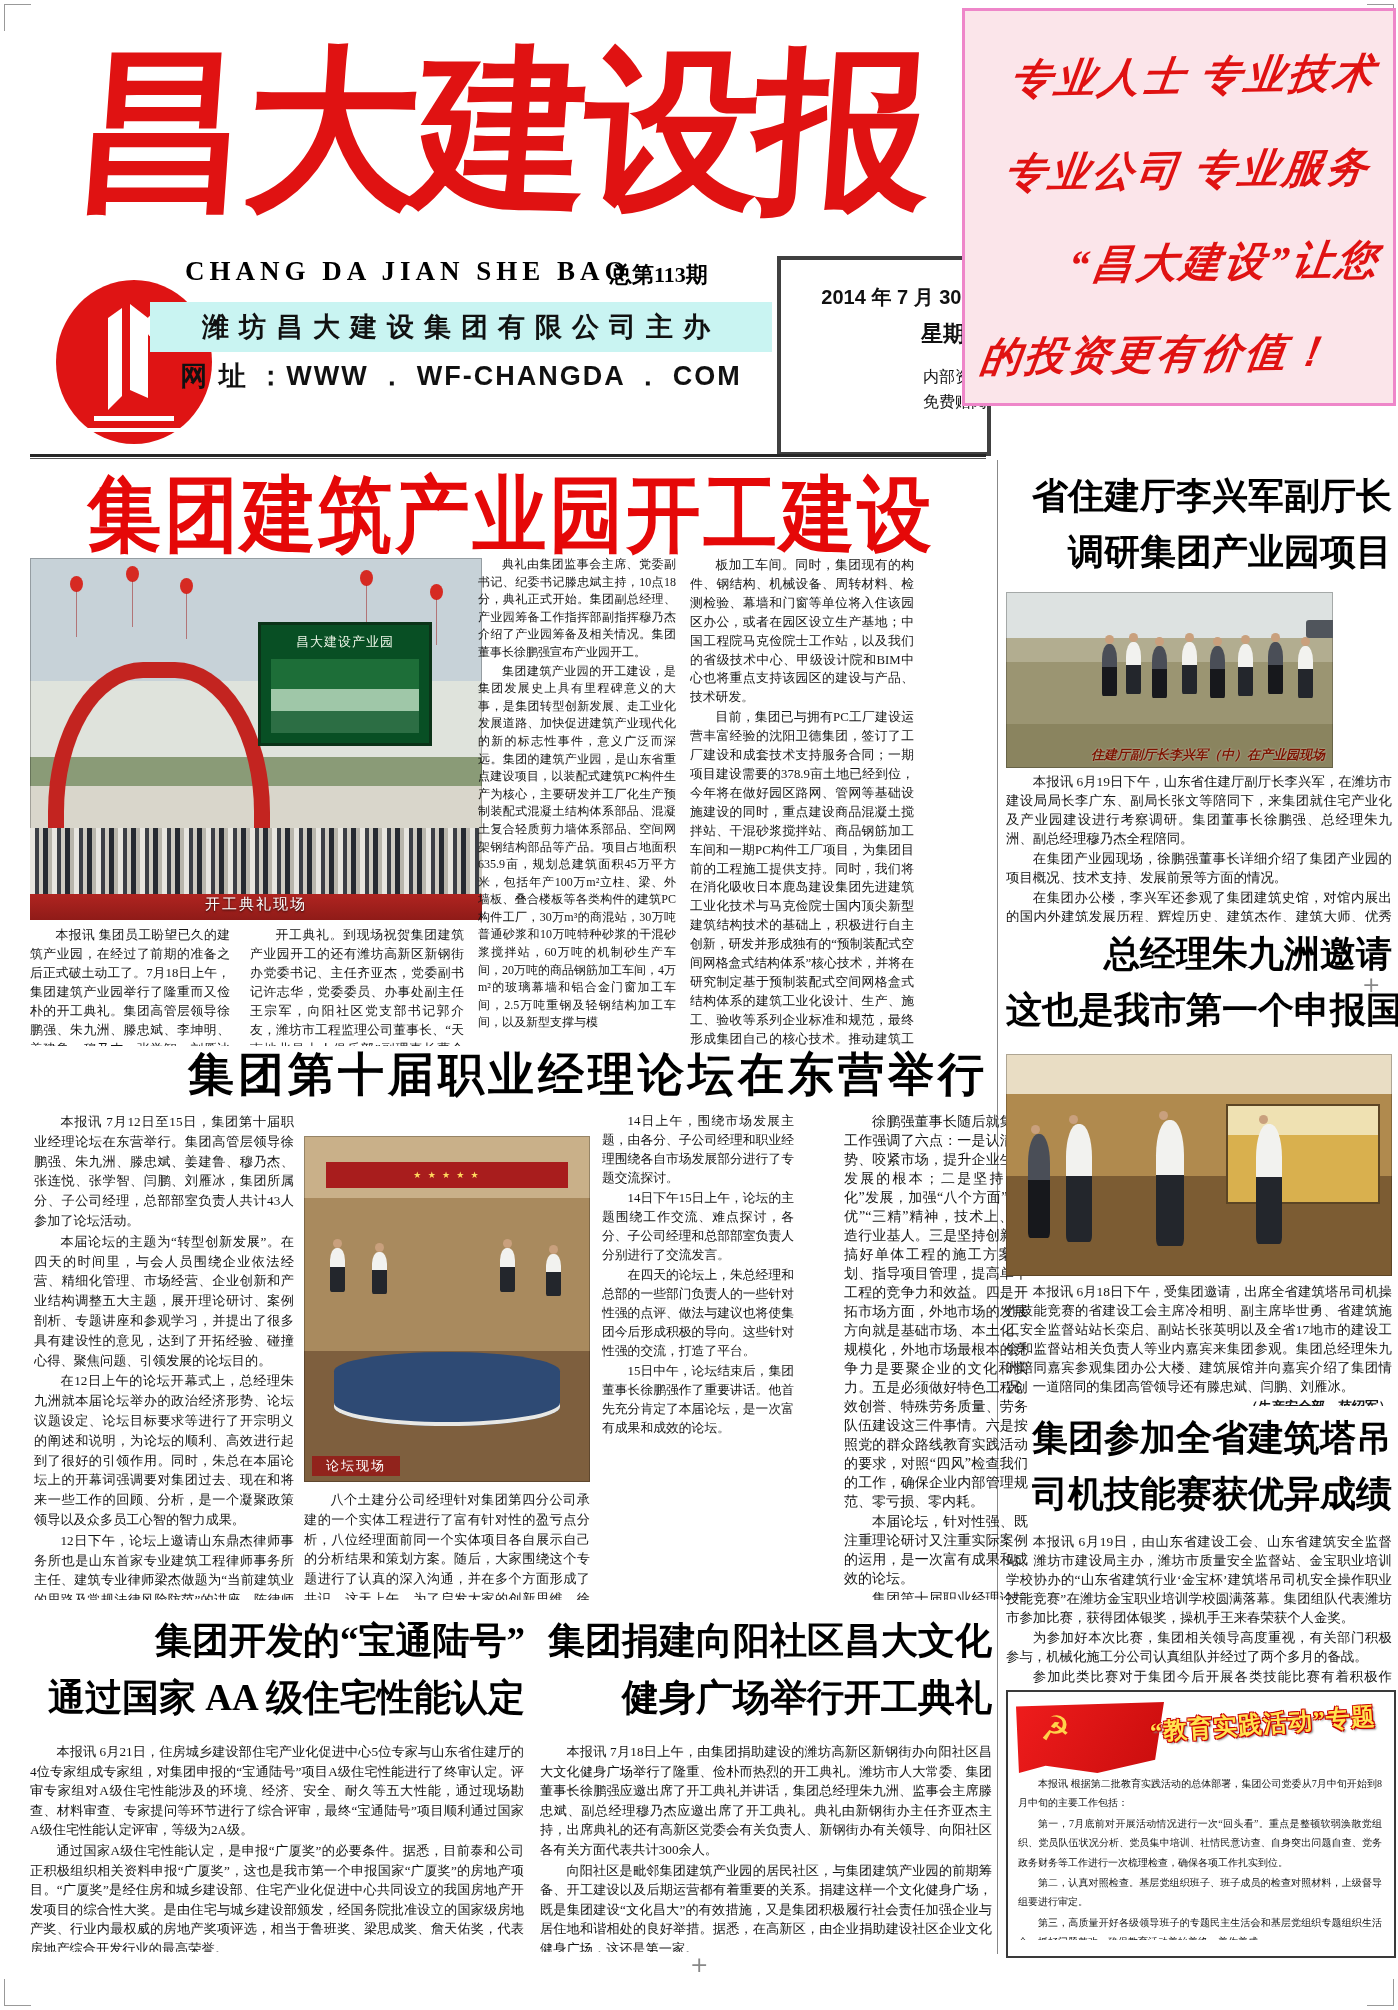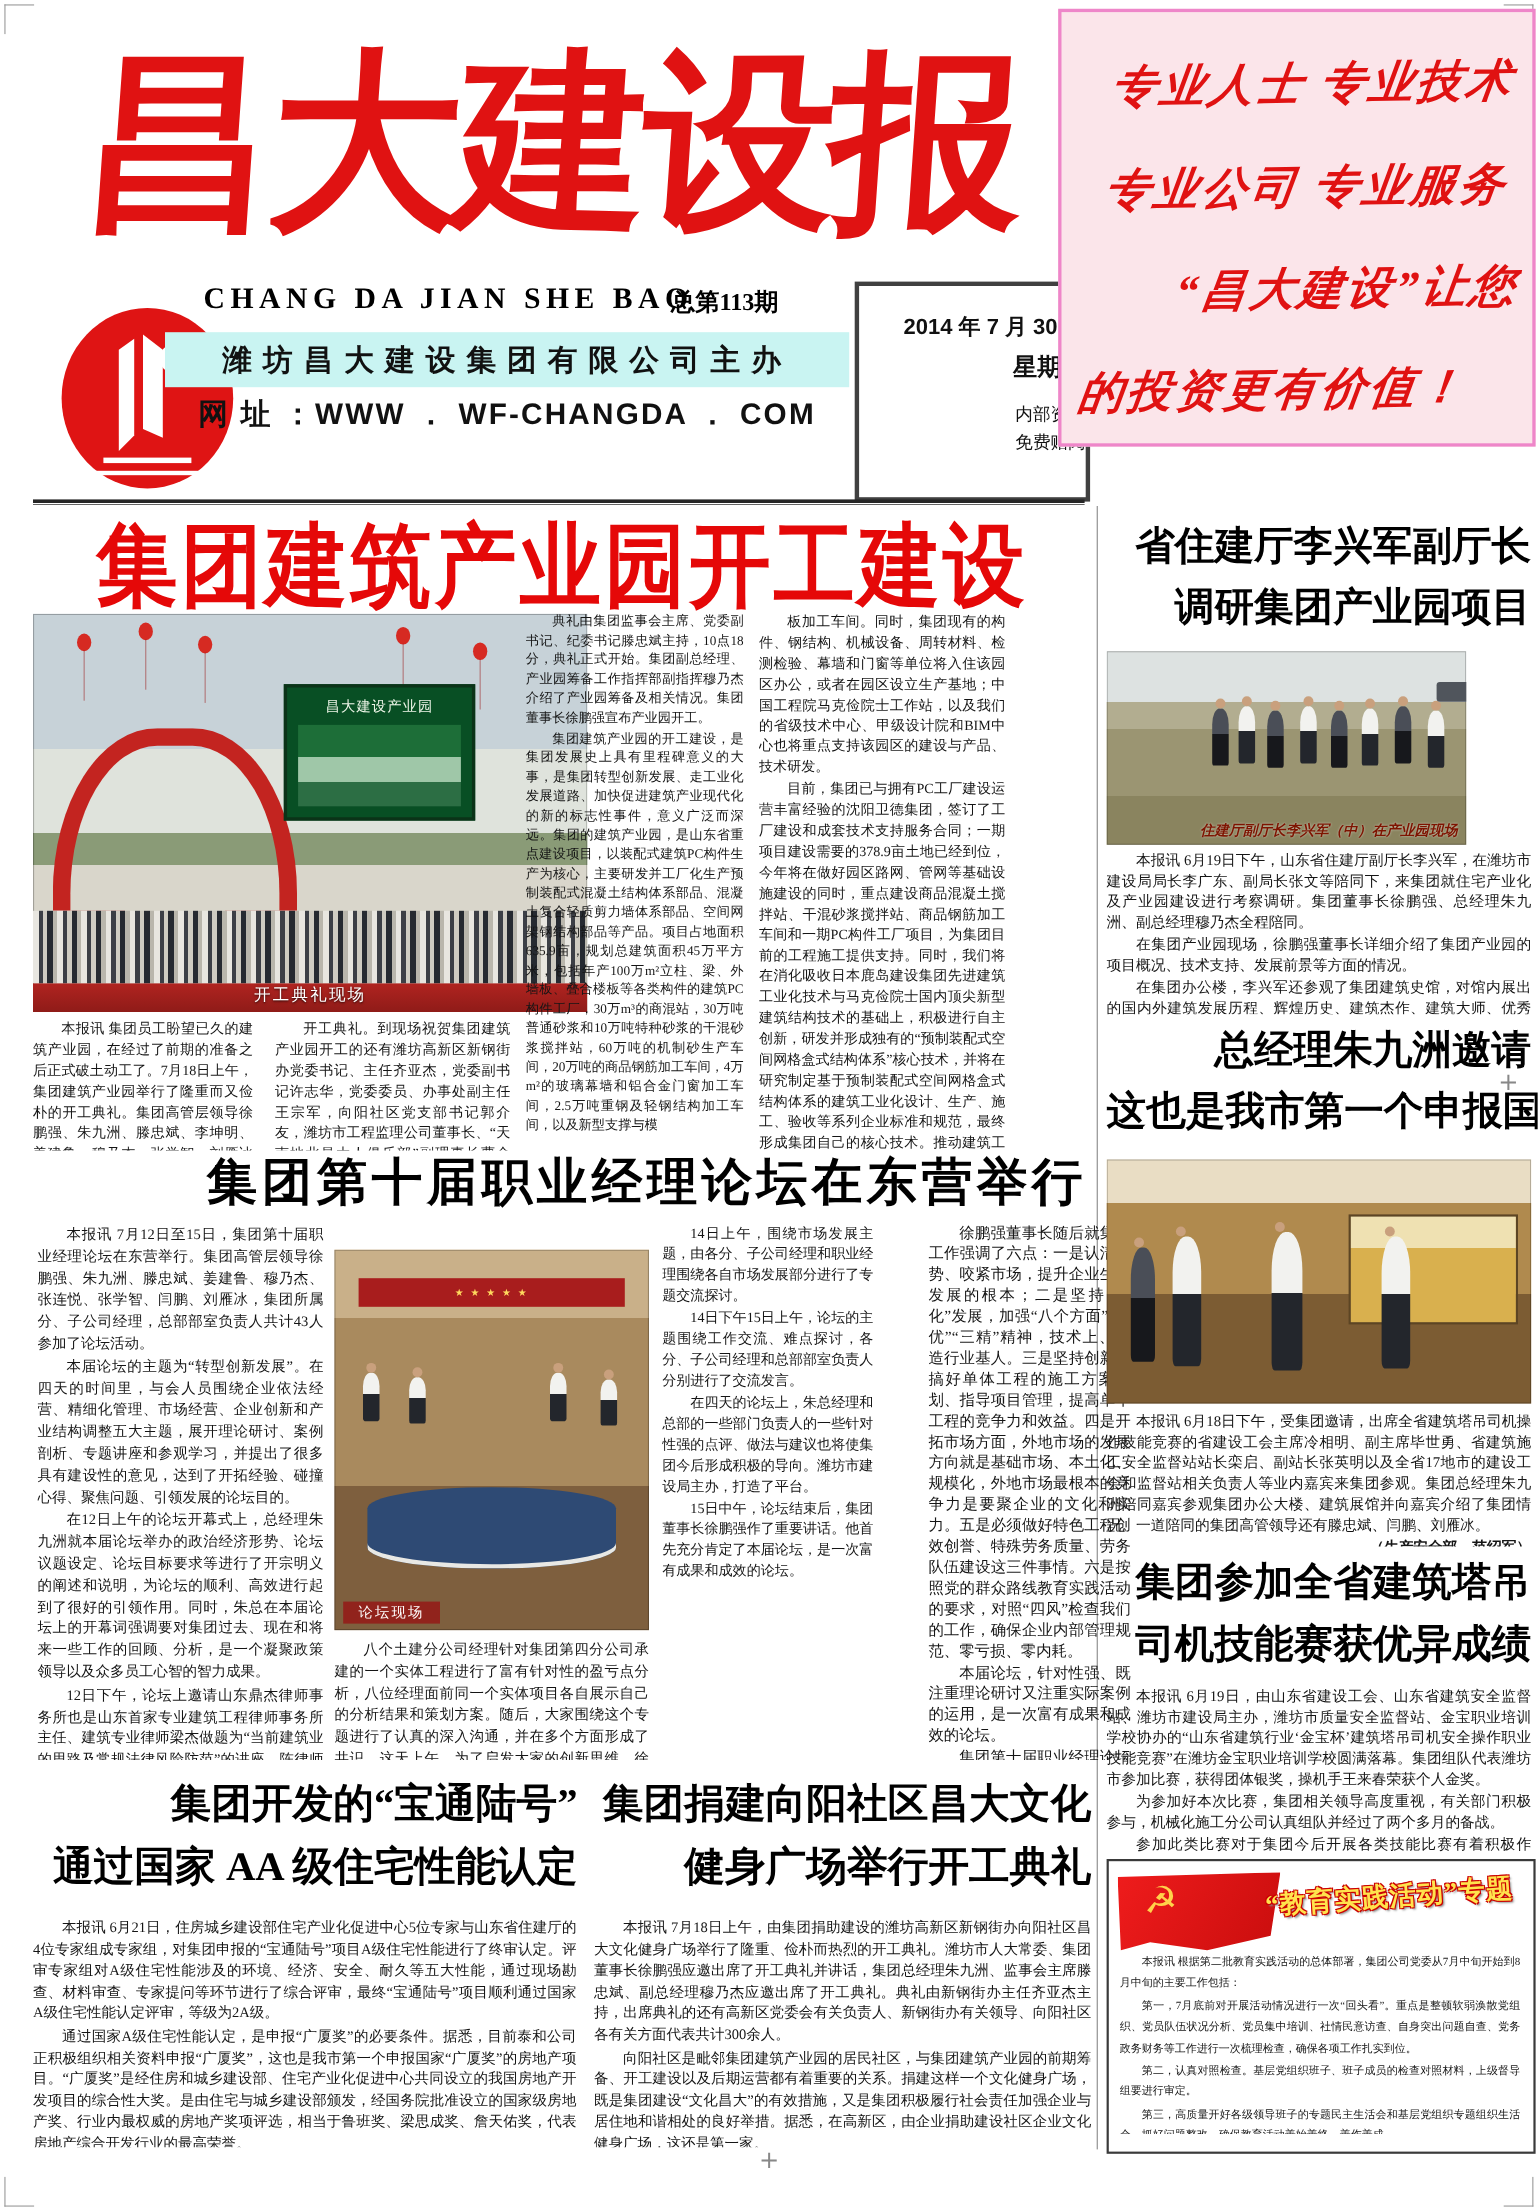--- a/index.html
+++ b/index.html
@@ -137,21 +137,21 @@
     <div class="adline" style="left:40px;top:132px;">专业公司  专业服务</div>
     <div class="adline" style="left:104px;top:224px;">“昌大建设”让您</div>
     <div class="adline" style="left:16px;top:316px;">的投资更有价值！</div>
   </div>
 
   <div class="abs mastrule"></div>
   <div class="abs vrule"></div>
 
   <div class="abs red-headline">集团建筑产业园开工建设</div>
 
-  <div class="photo ph-main" style="left:30px;top:558px;width:504px;height:362px;">
+  <div class="photo ph-main" style="left:30px;top:558px;width:452px;height:362px;">
     <div class="arch"></div>
     <span class="bal" style="left:40px;top:18px;"></span>
     <span class="bal" style="left:96px;top:8px;"></span>
     <span class="bal" style="left:150px;top:20px;"></span>
     <span class="bal" style="left:330px;top:12px;"></span>
     <span class="bal" style="left:400px;top:26px;"></span>
     <div class="screen">
       <div class="scr-t">昌大建设产业园</div>
       <div class="scr-b"></div>
     </div>
@@ -196,21 +196,21 @@
     <div class="cap-tag">论坛现场</div>
   </div>
 
   <div class="col" style="left:304px;top:1490px;width:286px;height:110px;font-size:13.2px;line-height:19.8px;">
     <p>八个土建分公司经理针对集团第四分公司承建的一个实体工程进行了富有针对性的盈亏点分析，八位经理面前同一个实体项目各自展示自己的分析结果和策划方案。随后，大家围绕这个专题进行了认真的深入沟通，并在多个方面形成了共识。这天上午，为了启发大家的创新思维，徐鹏强董事长还借助PPT形式对今日建筑领域的一些新材料、新工艺、新技术进行了演示和介绍。</p>
 
   </div>
   <div class="col" style="left:602px;top:1112px;width:192px;height:488px;font-size:12.8px;line-height:19px;">
     <p>14日上午，围绕市场发展主题，由各分、子公司经理和职业经理围绕各自市场发展部分进行了专题交流探讨。</p>
     <p>14日下午15日上午，论坛的主题围绕工作交流、难点探讨，各分、子公司经理和总部部室负责人分别进行了交流发言。</p>
-    <p>在四天的论坛上，朱总经理和总部的一些部门负责人的一些针对性强的点评、做法与建议也将使集团今后形成积极的导向。潍坊市建设局主办，打造了平台。</p>
+    <p>在四天的论坛上，朱总经理和总部的一些部门负责人的一些针对性强的点评、做法与建议也将使集团今后形成积极的导向。这些针对性强的交流，打造了平台。</p>
     <p>15日中午，论坛结束后，集团董事长徐鹏强作了重要讲话。他首先充分肯定了本届论坛，是一次富有成果和成效的论坛。</p>
   </div>
   <div class="col" style="left:844px;top:1112px;width:184px;height:488px;font-size:14px;line-height:19px;">
     <p>徐鹏强董事长随后就集团工作强调了六点：一是认清形势、咬紧市场，提升企业生存发展的根本；二是坚持“六化”发展，加强“八个方面”“双优”“三精”精神，技术上、打造行业基人。三是坚持创新，搞好单体工程的施工方案策划、指导项目管理，提高单个工程的竞争力和效益。四是开拓市场方面，外地市场的发展方向就是基础市场、本土化、规模化，外地市场最根本的竞争力是要聚企业的文化和实力。五是必须做好特色工程创效创誉、特殊劳务质量、劳务队伍建设这三件事情。六是按照党的群众路线教育实践活动的要求，对照“四风”检查我们的工作，确保企业内部管理规范、零亏损、零内耗。</p>
     <p>本届论坛，针对性强、既注重理论研讨又注重实际案例的运用，是一次富有成果和成效的论坛。</p>
     <p>集团第十届职业经理论坛由集团总经理助理、本次论坛秘书长刘雁冰主持。</p>
 
   </div>
 
   <div class="abs serif-head b-head" style="left:35px;top:1612px;width:490px;">

